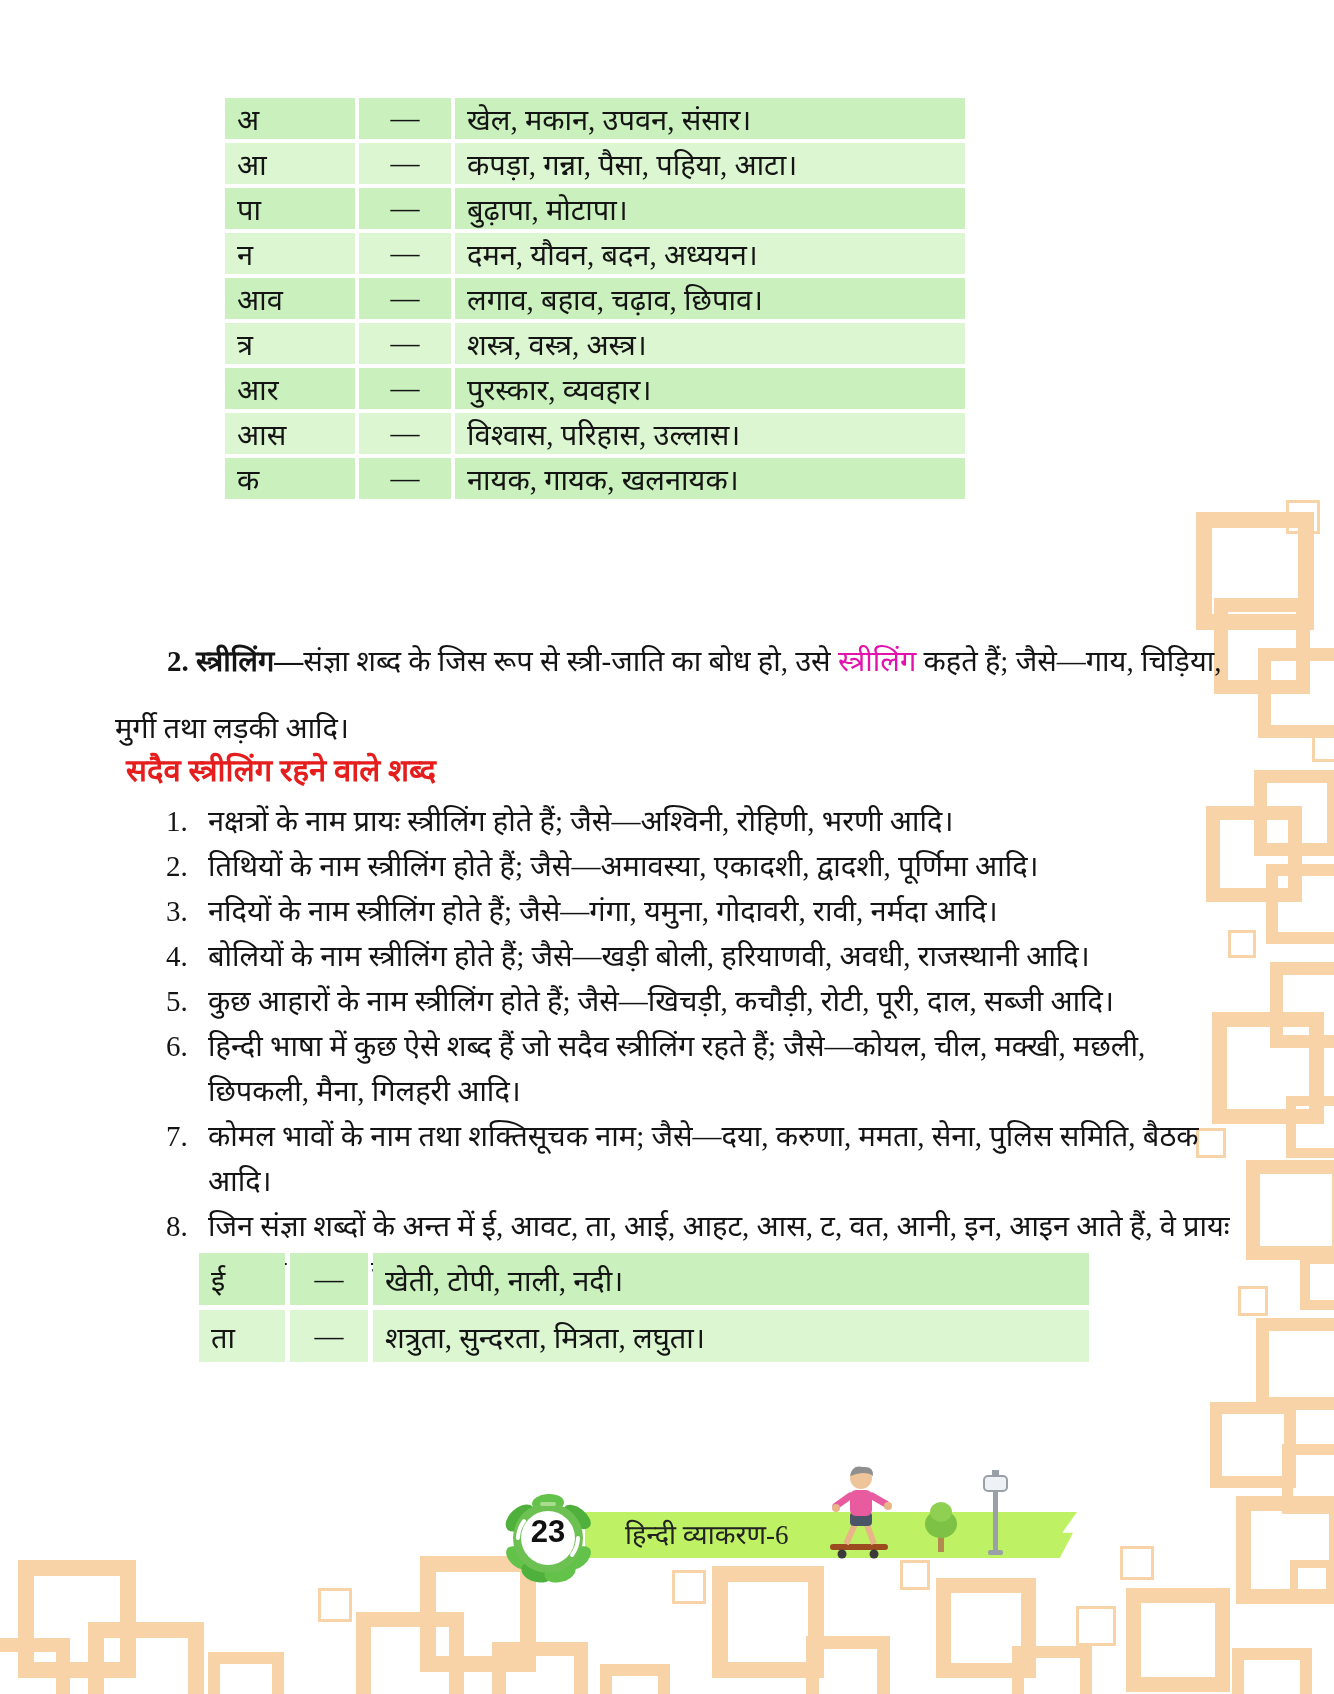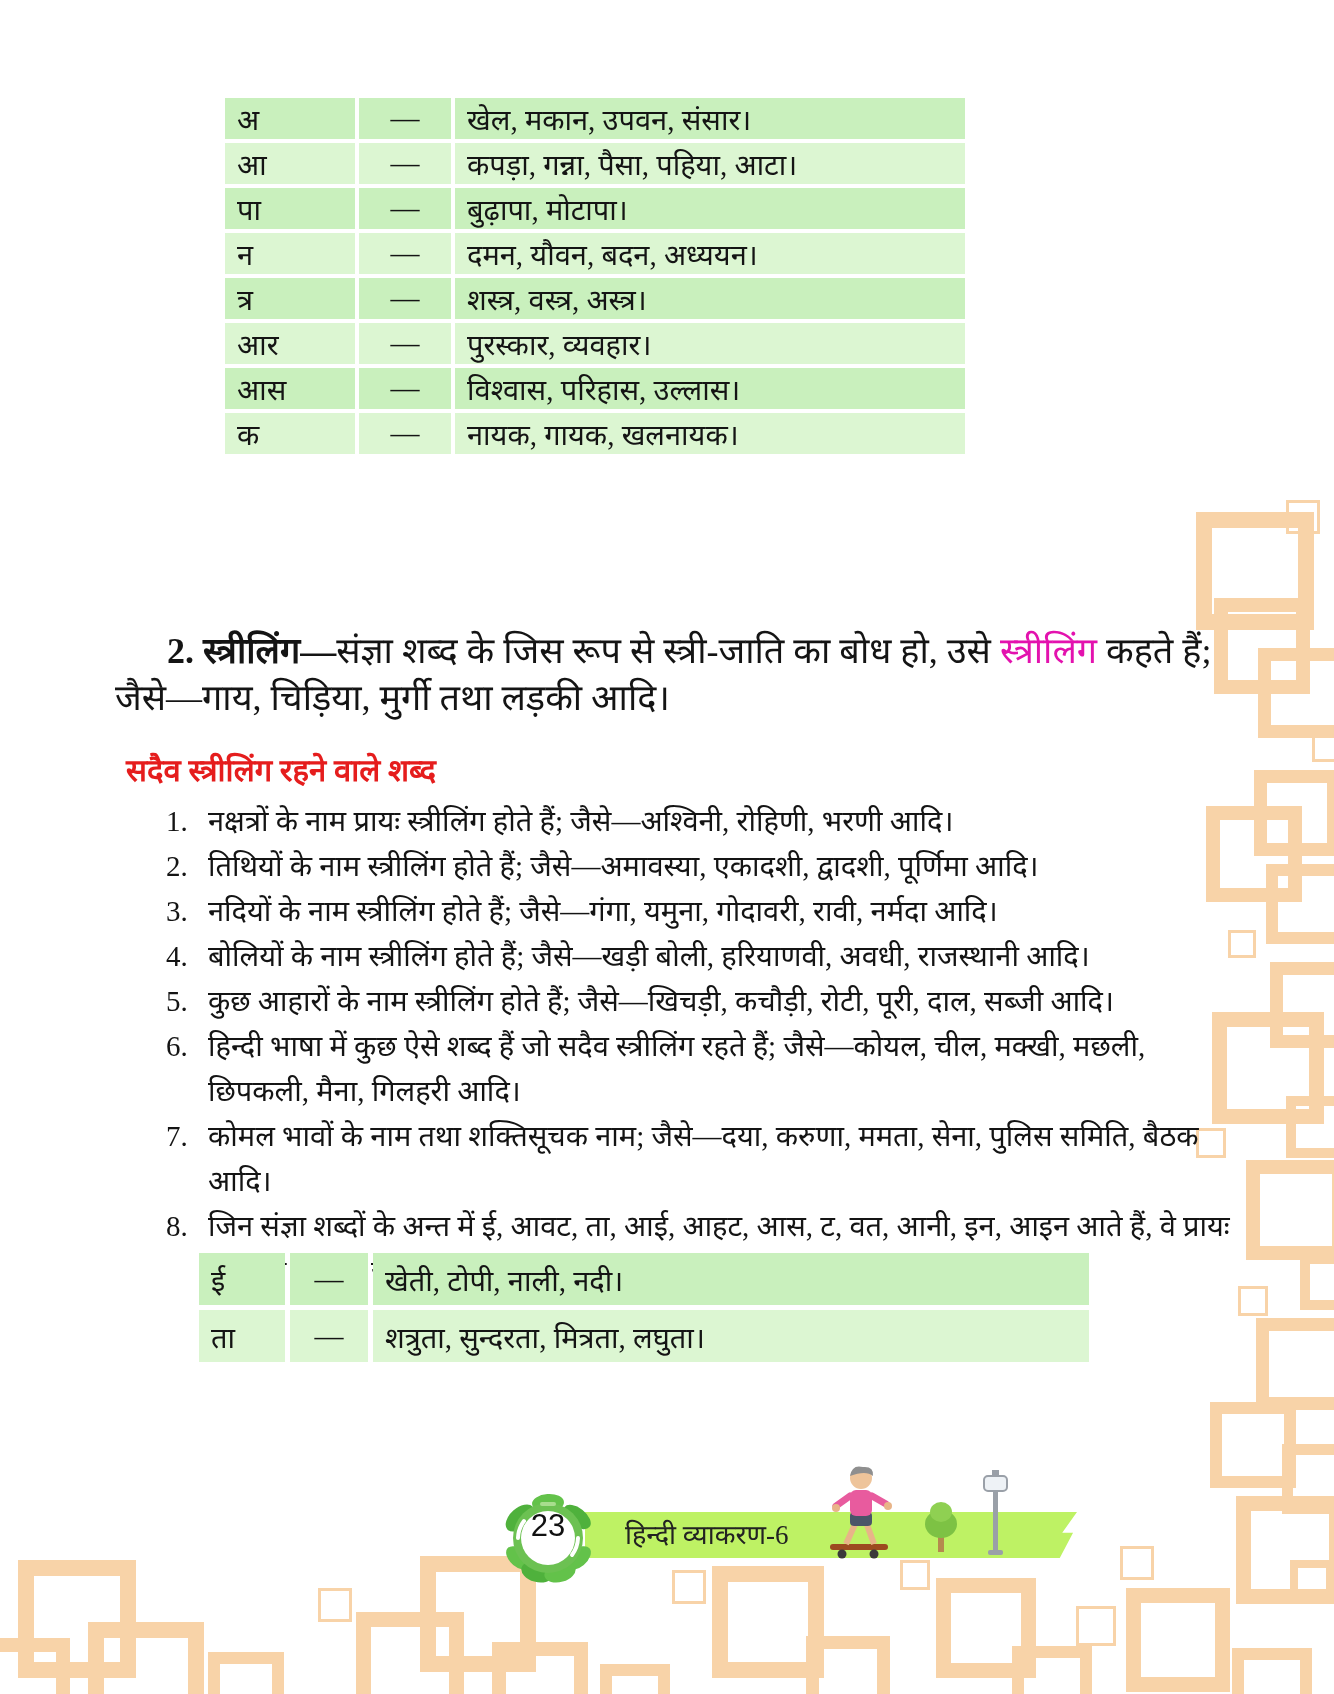--- a/index.html
+++ b/index.html
@@ -17,41 +17,41 @@
   .gtable tr:nth-child(odd) td{background:#c9f0bd;}
   .gtable tr:nth-child(even) td{background:#dcf6d2;}
   .t1{left:221px;top:94px;width:748px;}
   .t1 td{height:41px;}
   .t2{left:194px;top:1248px;width:900px;border-spacing:5px;}
   .t2 td{height:52px;}
   .c-dash{text-align:center;}
 
   
   .para{position:absolute;left:115px;top:628px;width:1116px;margin:0;
-        font-size:36px;line-height:47px;text-indent:52px;}
+        font-size:29px;line-height:67px;text-indent:52px;}
   .bold{font-weight:bold;}
   .magenta{color:#e312ae;}
 
   
   .red-heading{position:absolute;left:114px;top:736px;margin:12px;font-size:31px;
                color:#e51d1d;font-weight:bold;}
 
   
   .rules{position:absolute;left:166px;top:799px;width:1068px;font-size:29px;line-height:45px;}
   .li{display:grid;grid-template-columns:42px 1fr;}
   .num{text-align:left;}
 
   
   .banner{position:absolute;left:585px;top:1512px;width:492px;height:46px;background:#bef264;
           clip-path:polygon(0 0,100% 0,97% 45%,99.2% 45%,96.5% 100%,0 100%);}
   .banner span{display:block;padding-left:40px;line-height:46px;font-size:27px;color:#222;}
   .cartoon{position:absolute;left:800px;top:1462px;}
   .badge{position:absolute;left:500px;top:1490px;width:96px;height:96px;}
-  .badge .pgnum{position:absolute;left:0;top:18px;width:96px;text-align:center;font-size:31px;
-                font-weight:normal;color:#111;font-family:"Liberation Sans",sans-serif;}
+  .badge .pgnum{position:absolute;left:0;top:24px;width:96px;text-align:center;font-size:31px;
+                font-weight:bold;color:#111;font-family:"Liberation Sans",sans-serif;}
 </style>
 </head>
 <body>
 
 <div class="page">
 
   <div>
     <div class="sq thin" style="left:1286px;top:500px;width:34px;height:34px;"></div>
     <div class="sq" style="left:1196px;top:512px;width:118px;height:118px;border-width:16px;"></div>
     <div class="sq" style="left:1214px;top:598px;width:96px;height:96px;"></div>
@@ -116,20 +116,25 @@
           <td>पा</td>
           <td class="c-dash">—</td>
           <td>बुढ़ापा, मोटापा।</td>
         </tr>
       <tr>
           <td>न</td>
           <td class="c-dash">—</td>
           <td>दमन, यौवन, बदन, अध्ययन।</td>
         </tr>
       <tr>
+          <td>आव</td>
+          <td class="c-dash">—</td>
+          <td>लगाव, बहाव, चढ़ाव, छिपाव।</td>
+        </tr>
+      <tr>
           <td>त्र</td>
           <td class="c-dash">—</td>
           <td>शस्त्र, वस्त्र, अस्त्र।</td>
         </tr>
       <tr>
           <td>आर</td>
           <td class="c-dash">—</td>
           <td>पुरस्कार, व्यवहार।</td>
         </tr>
       <tr>

